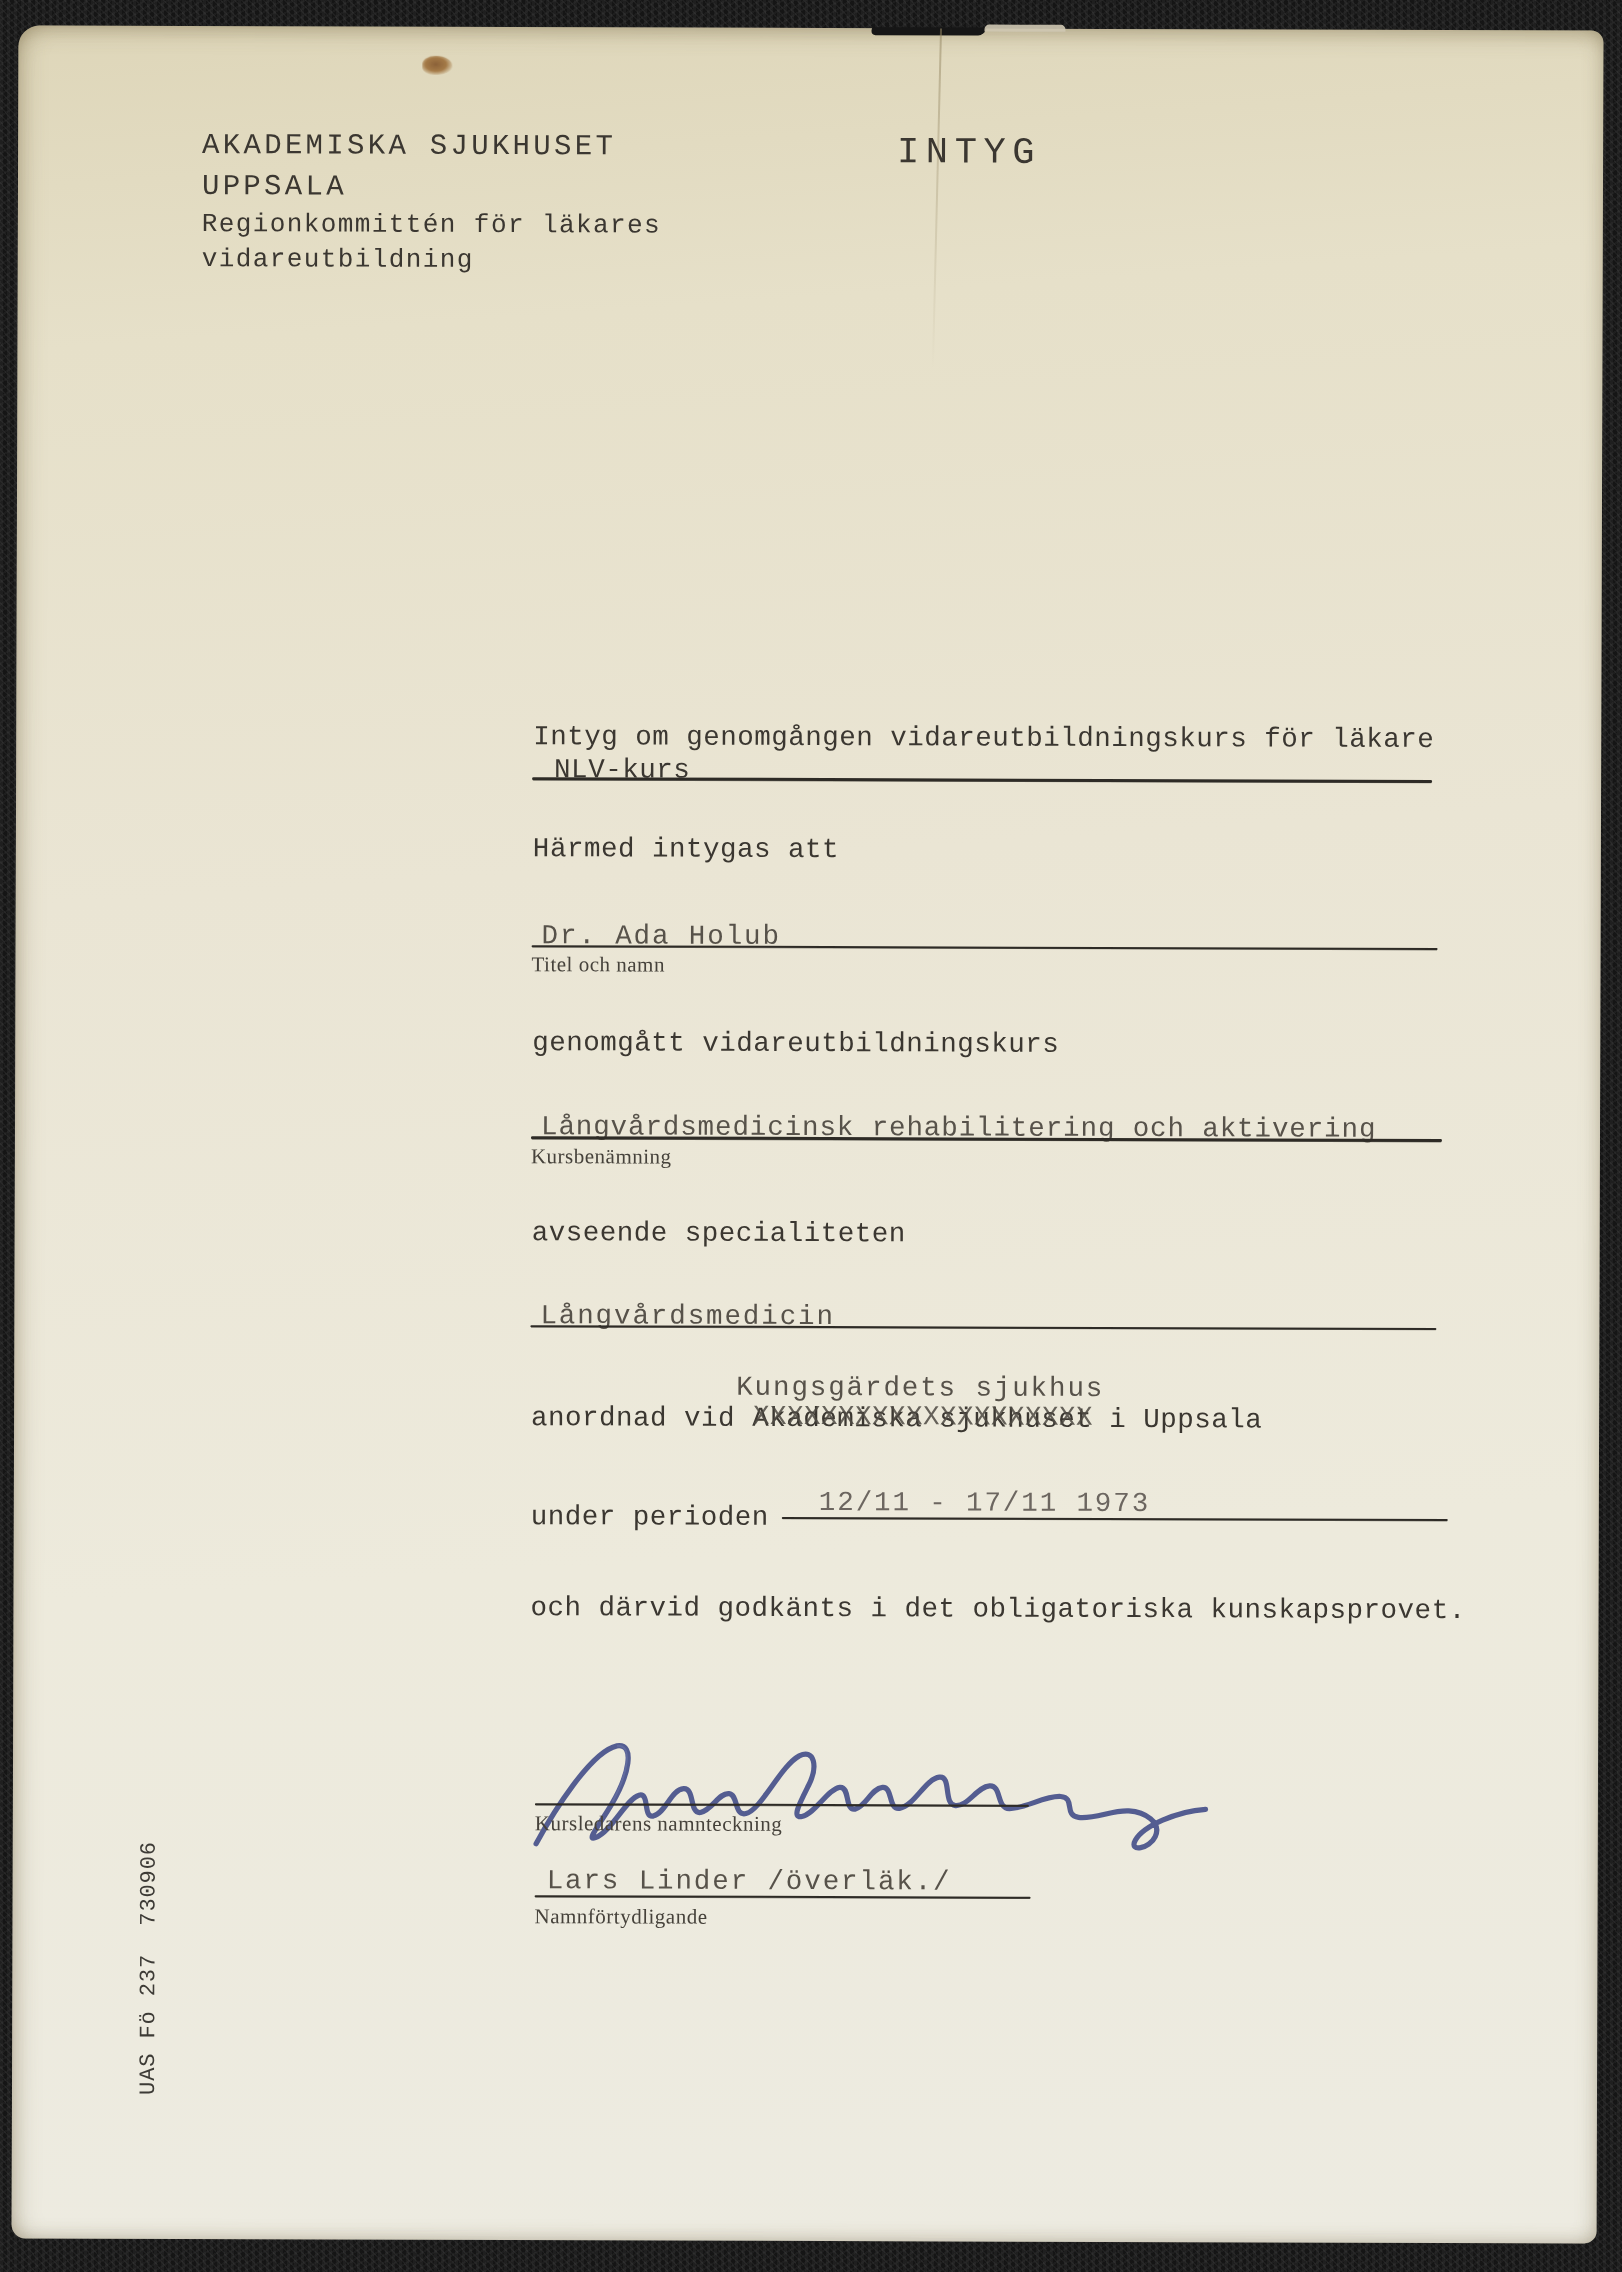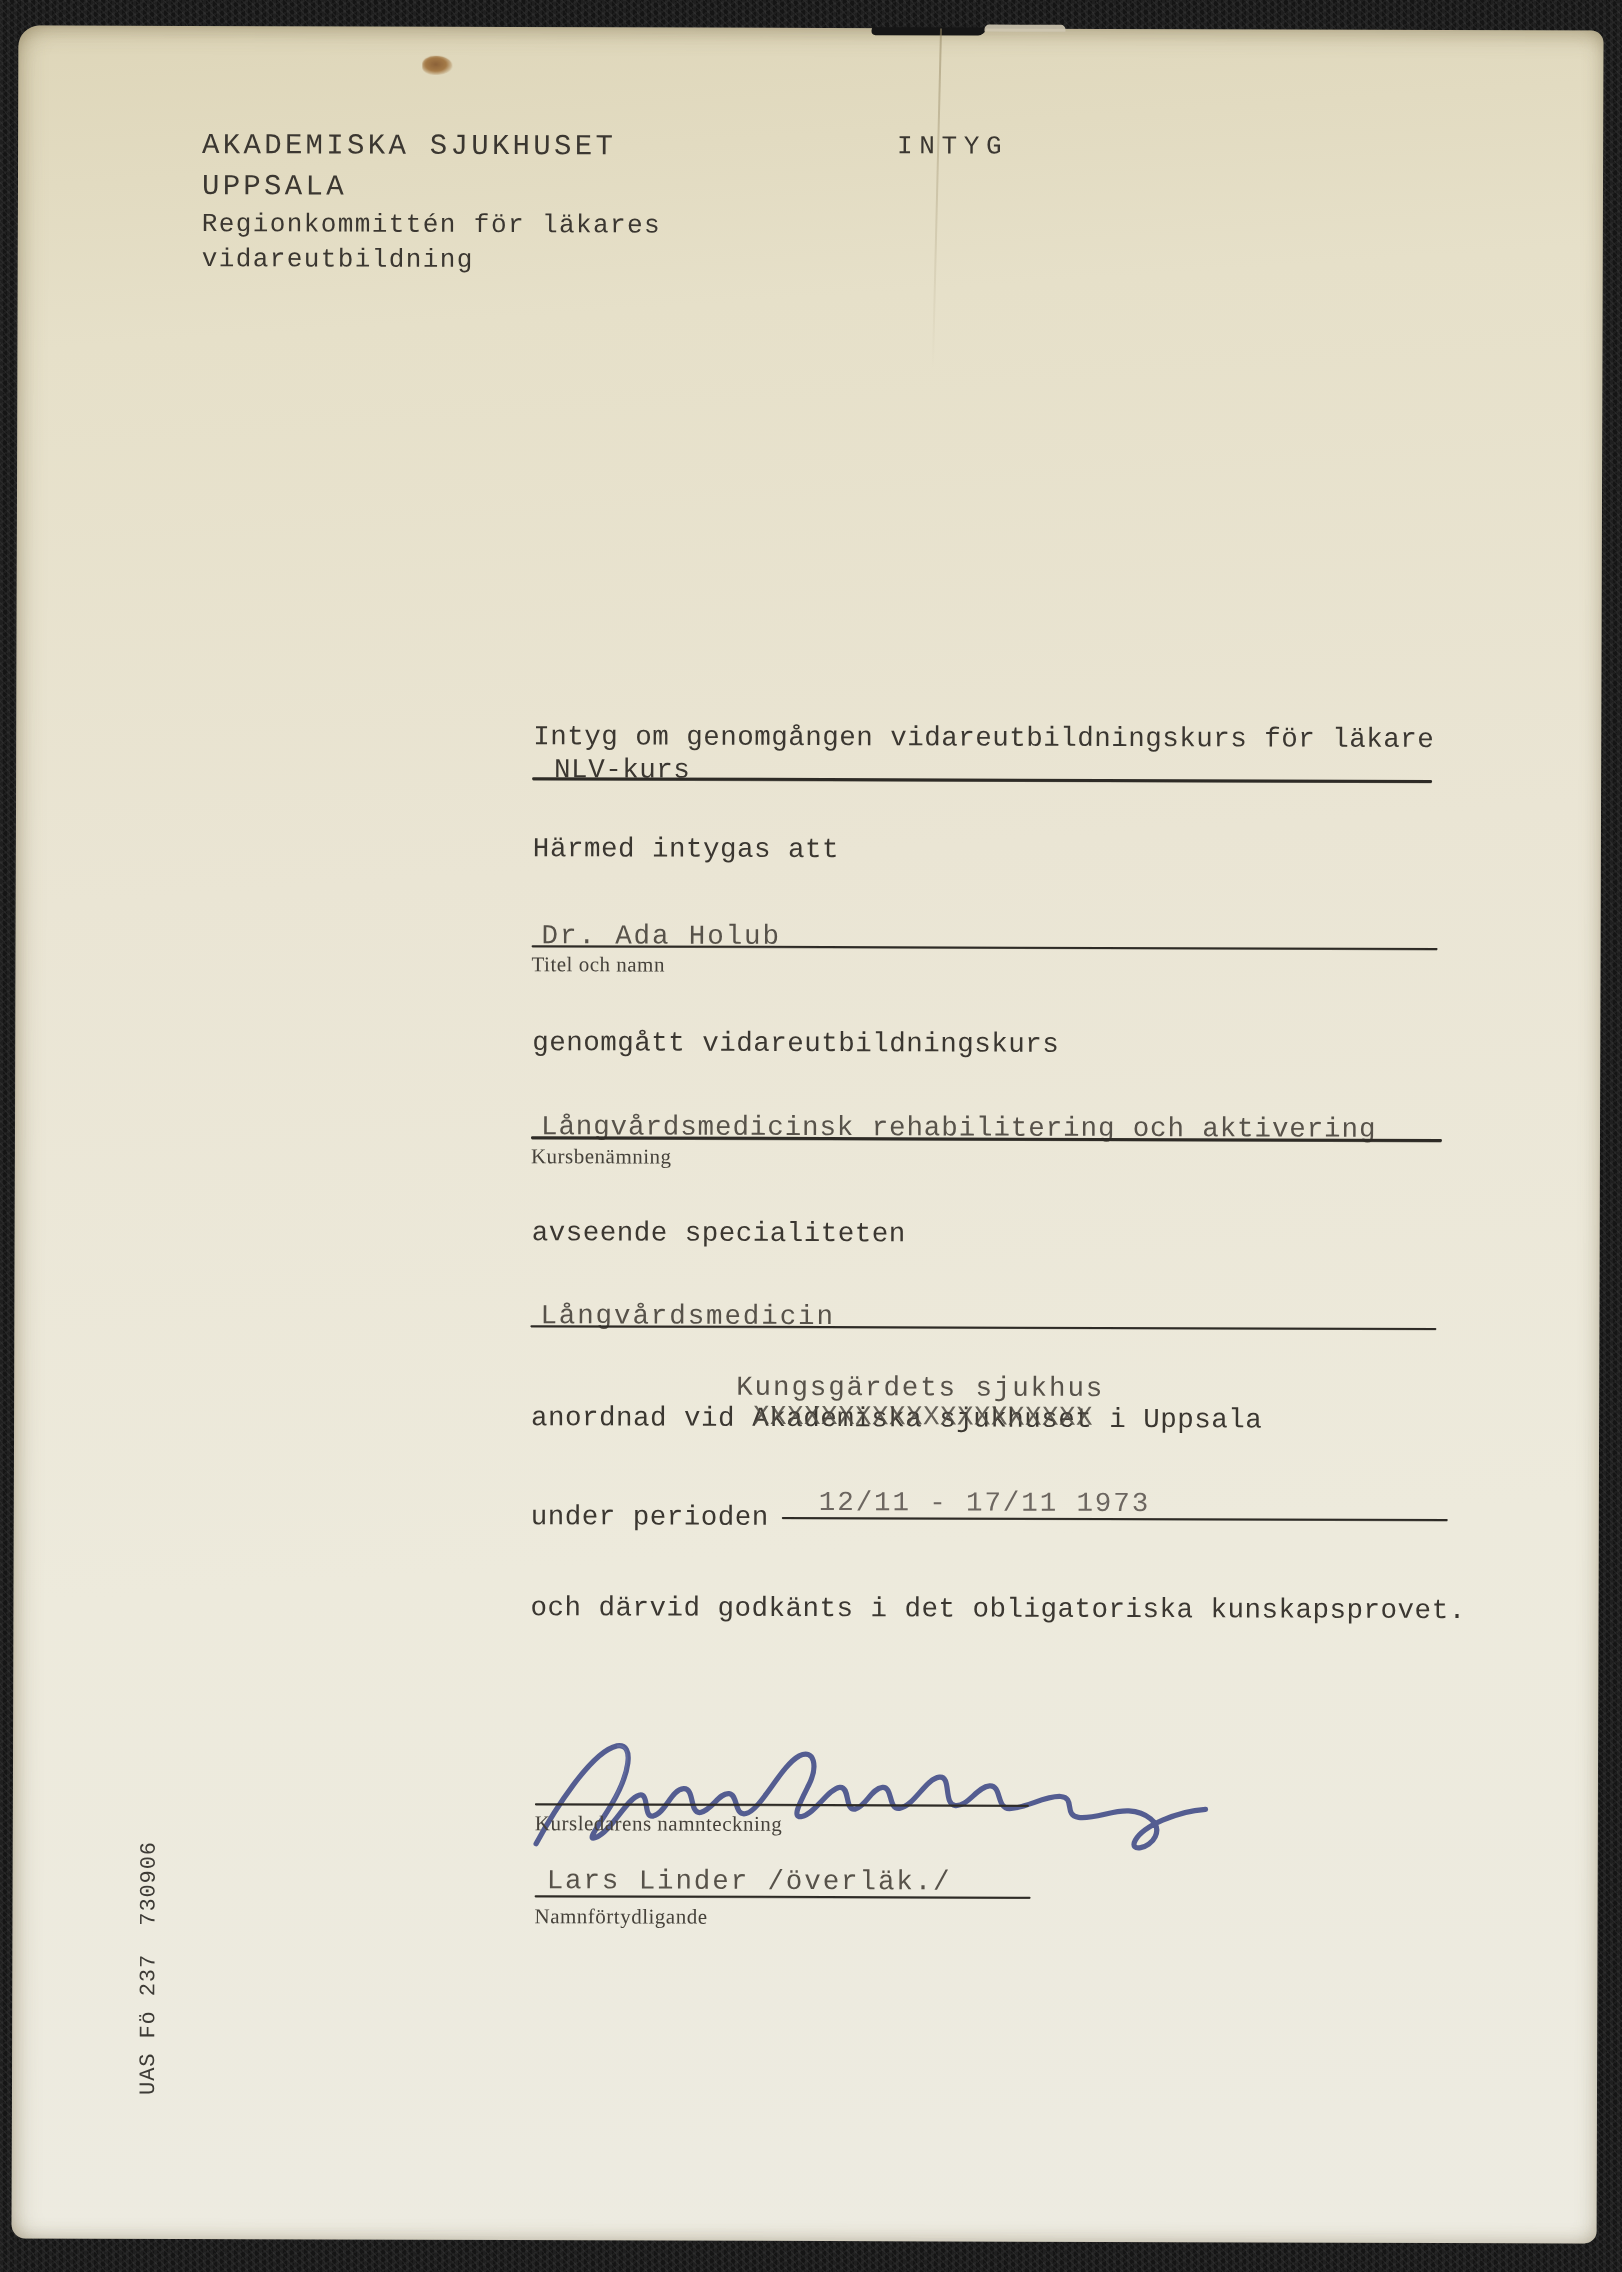--- a/index.html
+++ b/index.html
@@ -58,21 +58,21 @@
   <div class="abs flap"></div>
   <div class="abs crease"></div>
   <div class="abs stain" style="left:404px; top:29px;"></div>
 
   <div class="abs hdr" style="left:184px; top:99px;">
     <div>AKADEMISKA SJUKHUSET</div>
     <div>UPPSALA</div>
     <div class="hdr-sm">Regionkommittén för läkares</div>
     <div class="hdr-sm">vidareutbildning</div>
   </div>
-  <div class="abs pre" style="left:879px; top:103px; font-size:26px; letter-spacing:6.6px;">INTYG</div>
+  <div class="abs pre" style="left:879px; top:103px; font-size:37px; letter-spacing:6.6px;">INTYG</div>
 
   <div class="abs pre" style="left:517px; top:694px;">Intyg om genomgången vidareutbildningskurs för läkare</div>
   <div class="abs pre" style="left:538px; top:727px;">NLV-kurs</div>
   <div class="abs rule" style="left:516px; top:750px; width:900px; height:2.8px;"></div>
 
   <div class="abs pre" style="left:517px; top:806px;">Härmed intygas att</div>
 
   <div class="abs typed" style="left:526px; top:893px;">Dr. Ada Holub</div>
   <div class="abs rule" style="left:516px; top:918px; width:906px;"></div>
   <div class="abs lbl" style="left:516px; top:925px;">Titel och namn</div>

